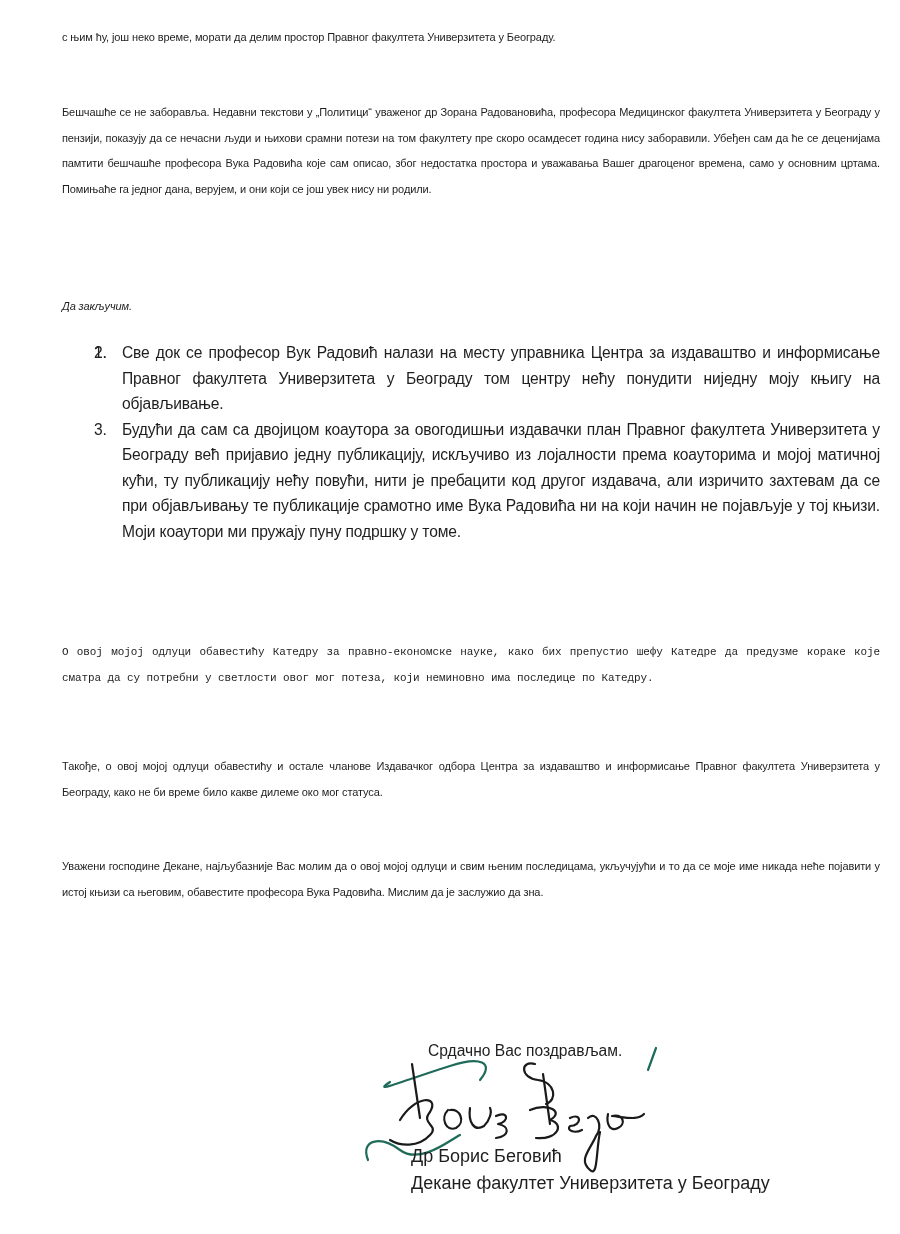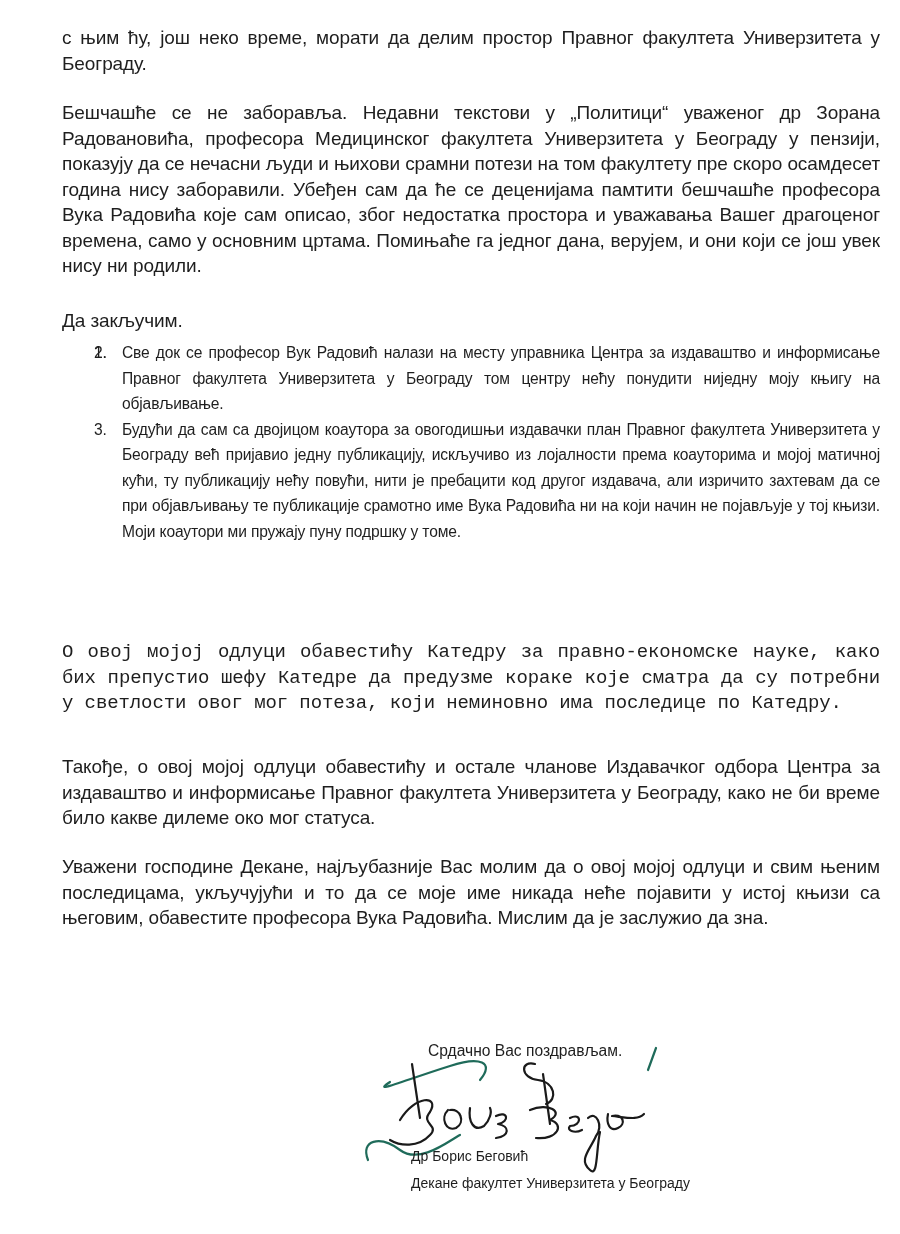--- a/index.html
+++ b/index.html
@@ -15,29 +15,29 @@
       font-family: "Liberation Sans", "DejaVu Sans", sans-serif;
       color: #1e1e1e;
     }
     .page {
       position: absolute;
       left: 62px;
       top: 0;
       width: 818px;
     }
     .para {
-      font-size: 19px;
+      font-size: 11px;
       line-height: 25.5px;
       text-align: justify;
       margin: 0;
       letter-spacing: -0.1px;
     }
     .p0 { position: absolute; top: 25px; width: 818px; }
     .p1 { position: absolute; top: 100px; width: 818px; }
-    .p2 { position: absolute; top: 308px; width: 818px; }
+    .p2 { position: absolute; top: 294px; width: 818px; font-style: italic; }
     ol.list {
       position: absolute;
       top: 340px;
       left: 0;
       width: 818px;
       margin: 0;
       padding: 0;
       list-style: none;
     }
     ol.list li {
@@ -69,21 +69,21 @@
       position: absolute;
       left: 360px;
       top: 1040px;
       width: 300px;
       height: 150px;
     }
     .sig-block {
       position: absolute;
       left: 411px;
       top: 1143px;
-      font-size: 14px;
+      font-size: 18px;
       line-height: 27px;
     }
     .sig-block div { white-space: nowrap; }
   </style>
 </head>
 <body>
 
 <div class="page">
   <p class="para p0">с њим ћу, још неко време, морати да делим простор Правног факултета Универзитета у Београду.</p>
   <p class="para p1">Бешчашће се не заборавља. Недавни текстови у „Политици“ уваженог др Зорана Радовановића, професора Медицинског факултета Универзитета у Београду у пензији, показују да се нечасни људи и њихови срамни потези на том факултету пре скоро осамдесет година нису заборавили. Убеђен сам да ће се деценијама памтити бешчашће професора Вука Радовића које сам описао, због недостатка простора и уважавања Вашег драгоценог времена, само у основним цртама. Помињаће га једног дана, верујем, и они који се још увек нису ни родили.</p>

